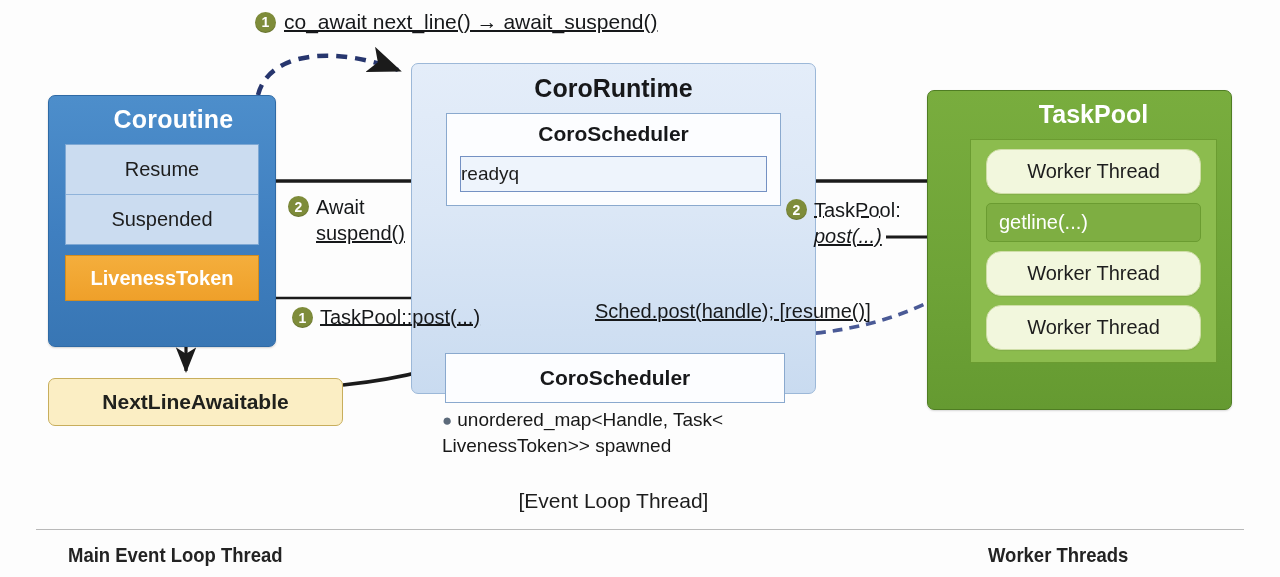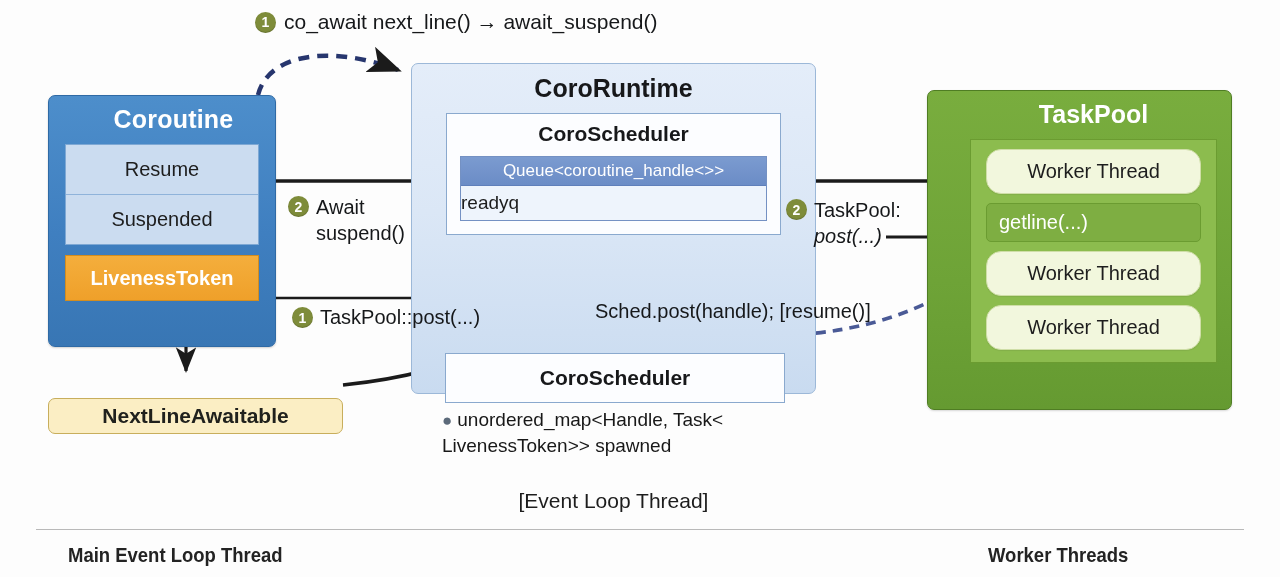--- a/index.html
+++ b/index.html
@@ -50,26 +50,26 @@
   .liveness {
     margin: 10px 16px 0 16px;
     height: 44px; line-height: 44px; text-align: center;
     background: linear-gradient(180deg,#f4ae3c 0%, #efa02a 100%);
     border: 1px solid #d38d1e;
     color: #ffffff; font-weight: bold; font-size: 20px;
   }
 
   
   .nextline-box {
-    left: 48px; top: 378px; width: 295px; height: 36px;
+    left: 48px; top: 378px; width: 295px; height: 48px;
     background: #fbeec4;
     border: 1px solid #c8ae5c;
     border-radius: 7px;
     display: flex; align-items: center; justify-content: center;
-    font-weight: bold; font-size: 21px; color: #20211d; margin-top: 20px;
+    font-weight: bold; font-size: 21px; color: #20211d;
   }
 
   
   .runtime-box {
     left: 411px; top: 63px; width: 405px; height: 331px;
     background: linear-gradient(180deg,#e4edf9 0%, #dbe7f6 45%, #c9dbf0 100%);
     border: 1px solid #9cb8d8;
     border-radius: 7px;
   }
   .runtime-title {
@@ -143,21 +143,21 @@
   }
   .worker:last-child { margin-bottom: 0; }
   .getline {
     height: 37px; line-height: 37px;
     background: #7eae42; border: 1px solid #6b9c31;
     border-radius: 5px; font-size: 20px; color: #ffffff;
     padding-left: 12px; margin-bottom: 9px;
   }
 
   
-  .label { position: absolute; color: #16181a; }
+  .label { position: absolute; color: #16181a; text-decoration: underline; }
   .badge {
     display: inline-flex; align-items: center; justify-content: center;
     width: 21px; height: 21px; border-radius: 50%;
     background: #7e8c3a; color: #ffffff;
     font-size: 14px; font-weight: bold;
     vertical-align: middle;
     box-shadow: inset 0 -1px 1px rgba(0,0,0,.18);
   }
   .lbl-top { left: 255px; top: 9px; font-size: 21px; white-space: nowrap; }
   .lbl-top .txt { margin-left: 8px; vertical-align: middle; }
@@ -236,21 +236,20 @@
     <div class="liveness">LivenessToken</div>
   </div>
 
   <div class="abs nextline-box">NextLineAwaitable</div>
 
   <div class="abs runtime-box">
     <div class="runtime-title">CoroRuntime</div>
     <div class="sched-box">
       <div class="sched-title">CoroScheduler</div>
       <div class="queue-wrap">
-        <div class="queue-head">Queue&lt;coroutine_handle&lt;&gt;&gt;</div>
         <div class="queue-body">readyq</div>
       </div>
     </div>
   </div>
 
   <div class="sched-box2">CoroScheduler</div>
 
   <div class="bullet-text">
     <span class="dot">●</span><span>unordered_map&lt;Handle, Task&lt; LivenessToken&gt;&gt; spawned</span>
   </div>

